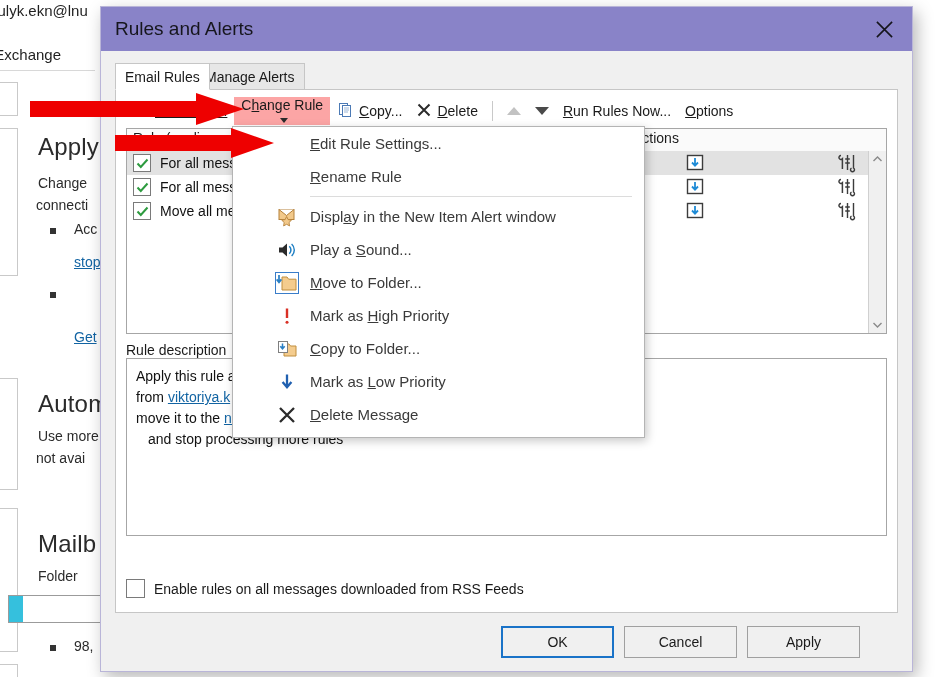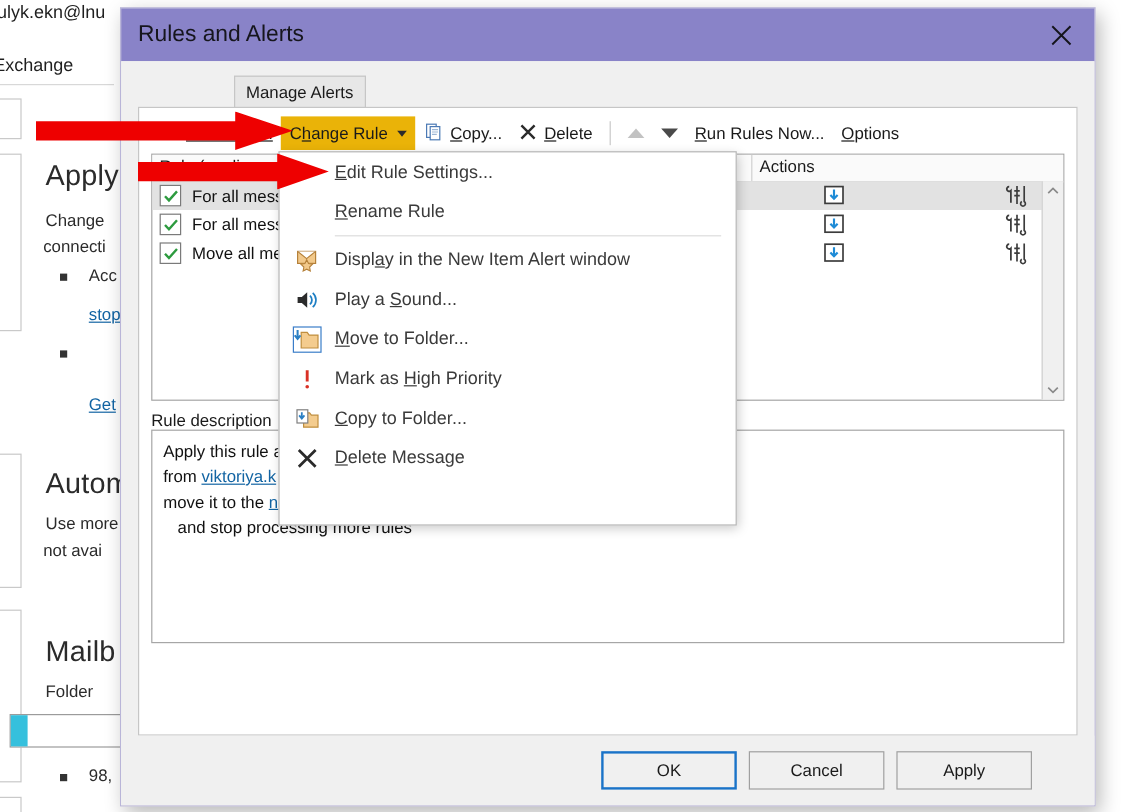--- a/index.html
+++ b/index.html
@@ -61,21 +61,21 @@
 
   .tab-panel{
     position:absolute;left:14px;top:38px;right:14px;bottom:58px;
     background:#ffffff;border:1px solid #c6c6c6;
   }
 
   
   .toolbar{position:absolute;left:10px;top:6px;right:10px;height:30px;
            display:flex;align-items:center;font-size:14px;color:#1a1a1a;}
   .tb-item{display:flex;align-items:center;height:28px;padding:0 7px;cursor:pointer;gap:5px;white-space:nowrap;}
-  .tb-item.pressed{background:#eab308;}
+  .tb-item.pressed{background:#fca5a5;flex-direction:column;}
   .tb-sep{width:1px;height:20px;background:#c9c9c9;margin:0 7px;}
   .ul{text-decoration:underline;}
   .tri-up{width:0;height:0;border-left:7px solid transparent;border-right:7px solid transparent;border-bottom:8px solid #c2c2c2;}
   .tri-dn{width:0;height:0;border-left:7px solid transparent;border-right:7px solid transparent;border-top:8px solid #4a4a4a;}
   .tri-small{width:0;height:0;border-left:4px solid transparent;border-right:4px solid transparent;border-top:5px solid #2b2b2b;margin-left:3px;}
 
   
   .listbox{position:absolute;left:10px;top:38px;right:10px;height:204px;border:1px solid #a6a6a6;background:#fff;}
   .list-head{display:flex;height:22px;border-bottom:1px solid #d0d0d0;background:#fafafa;}
   .list-head .col{font-size:14px;color:#1a1a1a;padding:1px 6px;box-sizing:border-box;}
@@ -110,20 +110,21 @@
         font-size:14px;color:#1a1a1a;display:flex;align-items:center;justify-content:center;cursor:pointer;
         font-family:"Liberation Sans", sans-serif;box-sizing:border-box;}
   .fbtn.default{border:2px solid #1a73c8;}
   #btn-ok{right:298px;} #btn-cancel{right:175px;} #btn-apply{right:52px;}
 
   
   #menu{
     position:absolute;left:232px;top:126px;width:380px;height:310px;
     background:#ffffff;border:1px solid #b4b4b4;box-shadow:2px 3px 9px rgba(0,0,0,.22);
     z-index:40;
+    padding-left:31px;
   }
   .mrow{display:flex;align-items:center;height:33px;cursor:pointer;position:relative;}
   .mrow .mi{width:46px;display:flex;align-items:center;justify-content:center;flex:0 0 auto;}
   .mrow .mt{font-size:15px;color:#3a3a3a;white-space:nowrap;}
   .msep{height:1px;background:#dcdcdc;margin:3px 12px 3px 46px;}
   .mi-box{width:22px;height:20px;position:relative;}
   .sel-ring{outline:1.5px solid #3a7dc9;outline-offset:0px;}
 
   
   .redarrow{position:absolute;z-index:60;}
@@ -172,20 +173,23 @@
     <div id="close-btn">
       <svg viewBox="0 0 20 20">
         <path d="M2 2 L18 18 M18 2 L2 18" stroke="#15151c" stroke-width="1.7" fill="none"></path>
       </svg>
     </div>
   </div>
 
   <div id="dlg-body">
 
     <div class="tabstrip">
+      <div class="tab active" style="left:0;">
+        <span>Email Rules</span>
+      </div>
       <div class="tab inactive" style="left:80px;">
         <span>Manage Alerts</span>
       </div>
     </div>
 
     <div class="tab-panel">
 
       <div class="toolbar">
         <div class="tb-item">
           <span>
@@ -331,20 +335,24 @@
       </div>
 
       <div class="desc-label">Rule description</div>
       <div class="desc-box">
         <div>Apply this rule a</div>
         <div><span>from </span><a href="#">viktoriya.k</a></div>
         <div><span>move it to the </span><a href="#">new folder 1</a><span> folder</span></div>
         <div class="desc-indent">and stop processing more rules</div>
       </div>
 
+      <div class="rss-row">
+        <span class="rss-chk"></span>
+        <span class="rss-lbl">Enable rules on all messages downloaded from RSS Feeds</span>
+      </div>
     </div>
 
     <div class="footer">
       <div class="fbtn default" id="btn-ok">
         <span>OK</span>
       </div>
       <div class="fbtn" id="btn-cancel">
         <span>Cancel</span>
       </div>
       <div class="fbtn" id="btn-apply">
@@ -416,20 +424,28 @@
     <span class="mi">
       <svg width="22" height="20" viewBox="0 0 22 20">
         <path d="M8 5h5l1.5 2H20V17H8z" fill="#f4cc8e" stroke="#c08e3e"></path>
         <rect x="2.5" y="2.5" width="9" height="11" fill="#fff" stroke="#7f7f7f"></rect>
         <path d="M6.5 4.5v5 M4.3 7.2 L6.5 9.8 L8.7 7.2" stroke="#2a7fc4" stroke-width="1.5" fill="none"></path>
       </svg>
     </span>
     <span class="mt"><u>C</u>opy to Folder...</span>
   </div>
 
+  <div class="mrow">
+    <span class="mi">
+      <svg width="16" height="20" viewBox="0 0 16 20">
+        <path d="M8 2.5v11 M3.6 10 L8 15.2 L12.4 10" stroke="#2060b0" stroke-width="2.3" fill="none"></path>
+      </svg>
+    </span>
+    <span class="mt">Mark as <u>L</u>ow Priority</span>
+  </div>
 
   <div class="mrow">
     <span class="mi">
       <svg width="20" height="20" viewBox="0 0 20 20">
         <path d="M3 3 L17 17 M17 3 L3 17" stroke="#2b2b2b" stroke-width="2.3" fill="none"></path>
       </svg>
     </span>
     <span class="mt"><u>D</u>elete Message</span>
   </div>
 </div>

